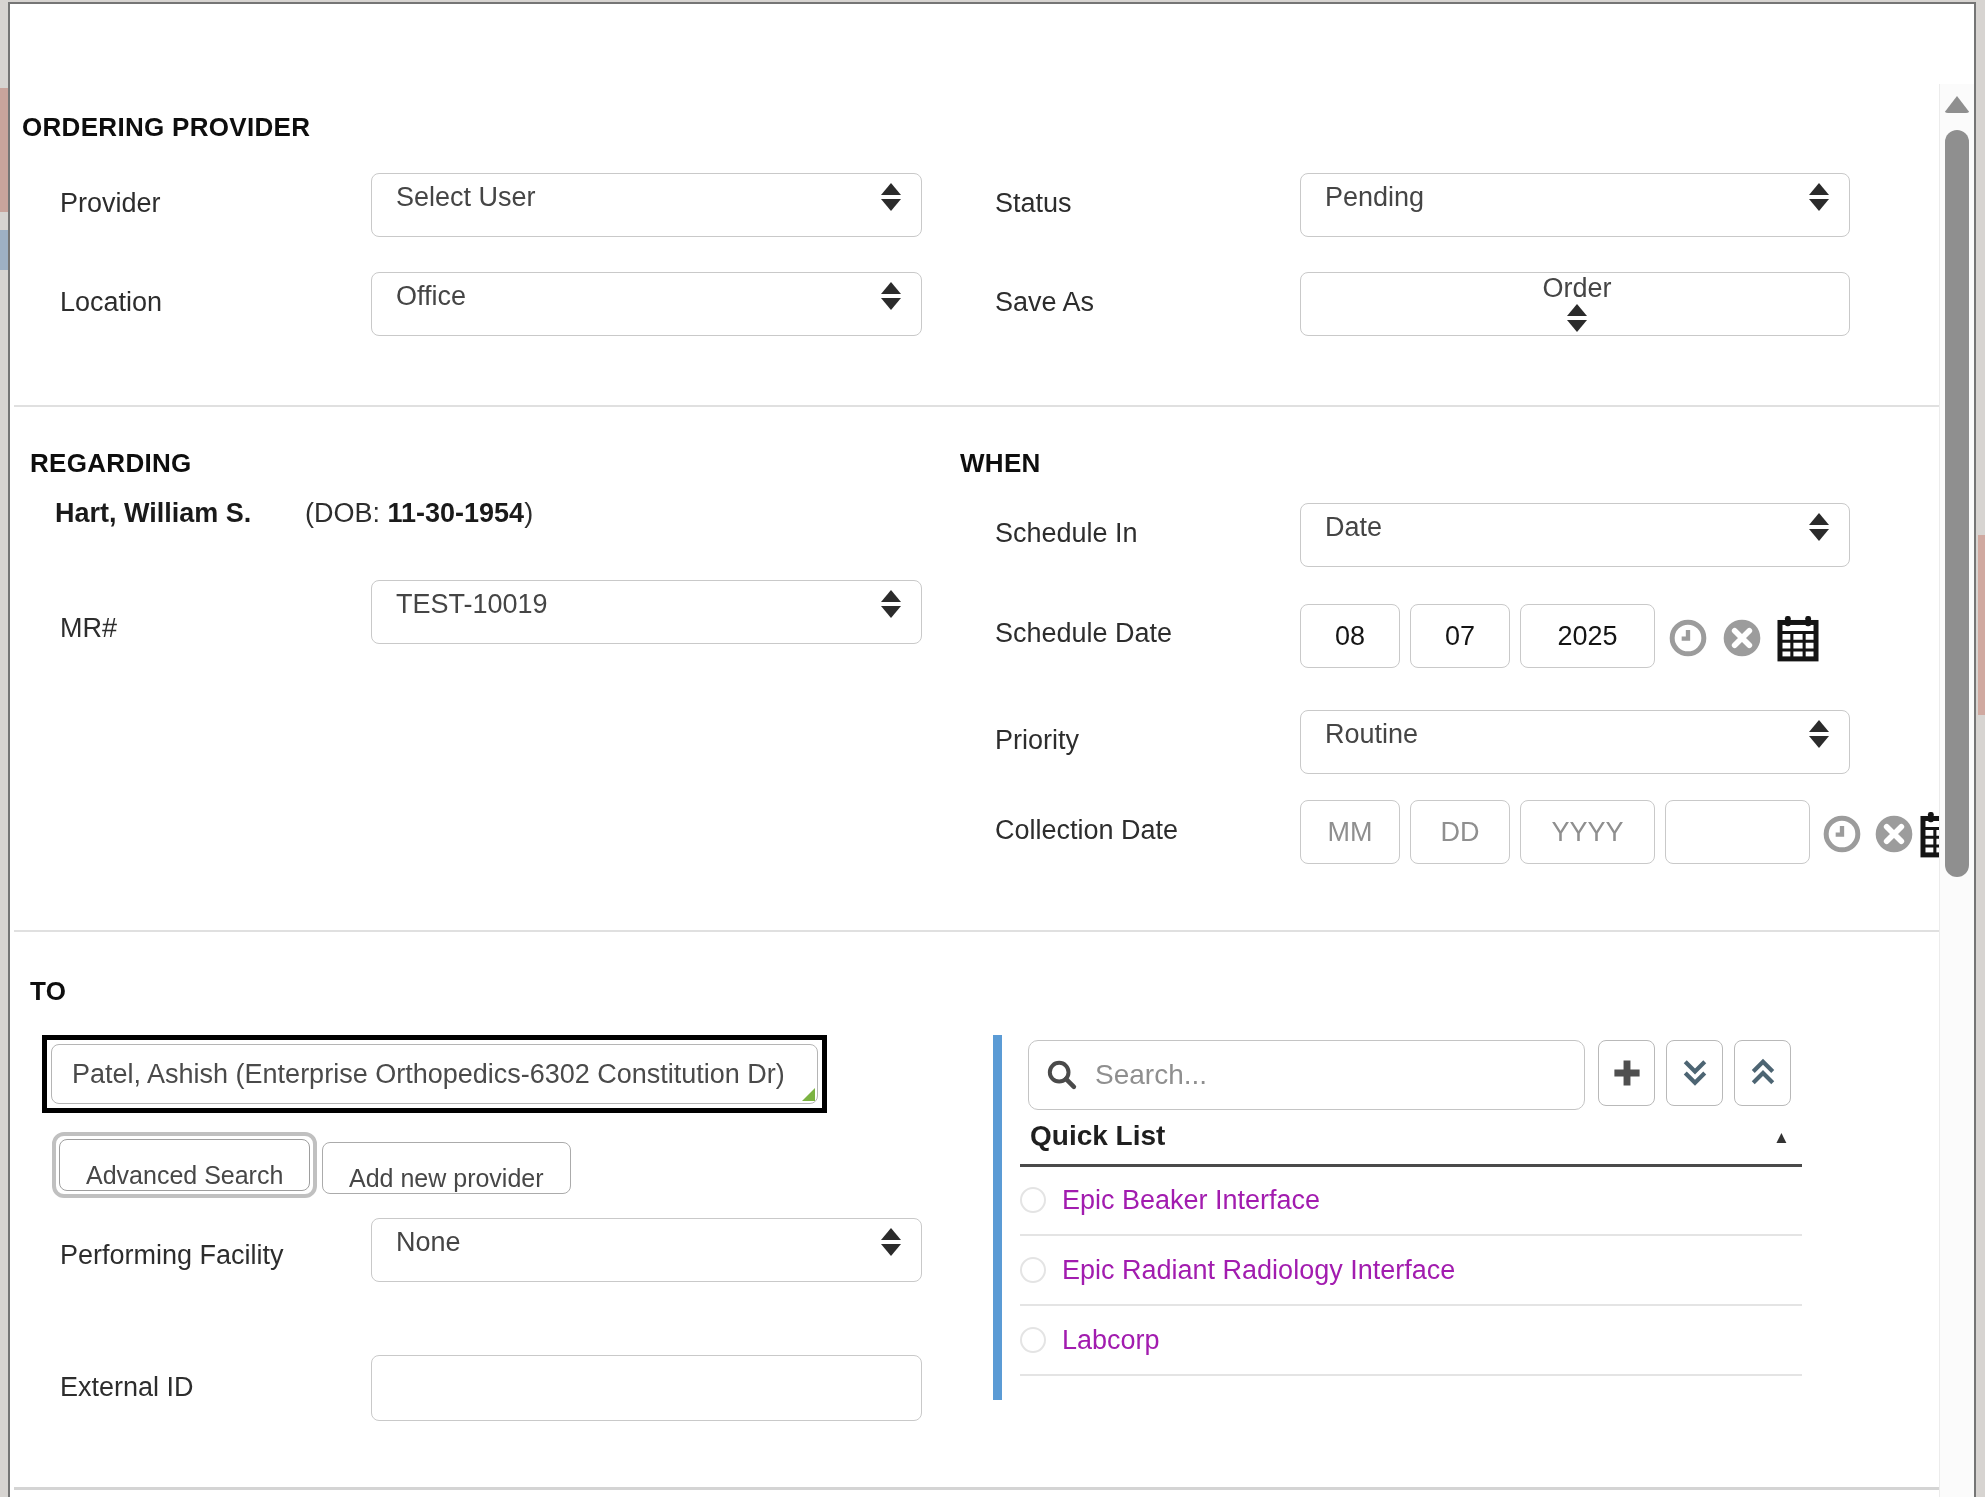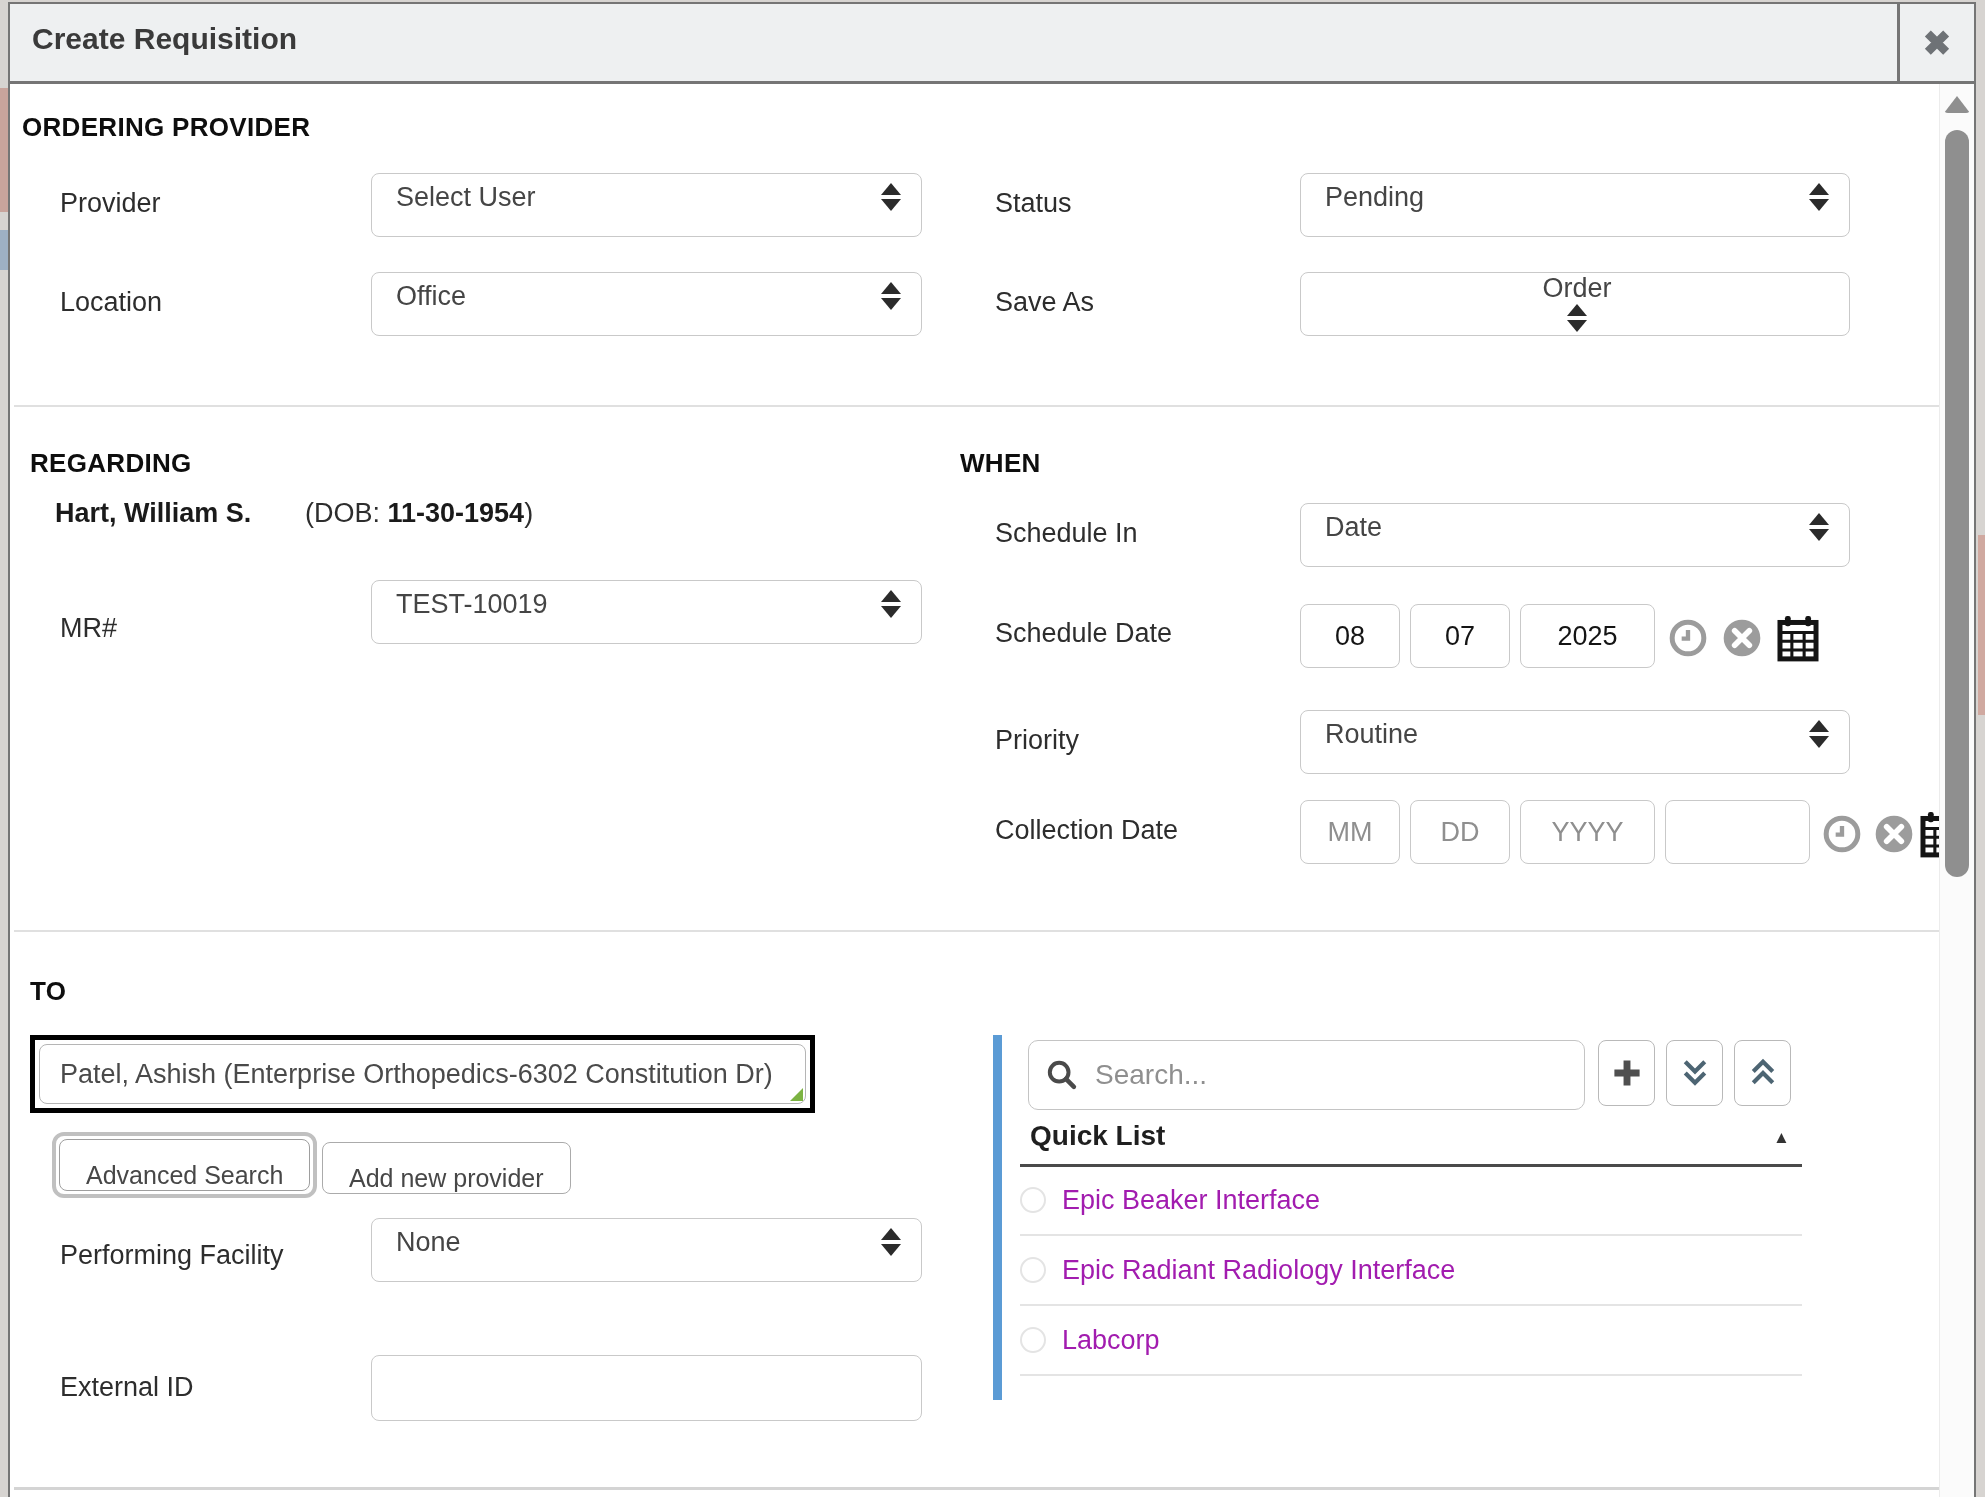--- a/index.html
+++ b/index.html
@@ -113,26 +113,20 @@
 </style>
 </head>
 <body>
 
 <div class="bg-strip" style="left:0;top:88px;width:8px;height:124px;background:#c9a49c;"></div>
 <div class="bg-strip" style="left:0;top:230px;width:8px;height:40px;background:#9eb0c4;"></div>
 <div class="bg-strip" style="right:0;top:535px;width:7px;height:180px;background:#d0a9a0;"></div>
 
 <div class="dialog">
 
-  <div class="dlg-header">
-    <div class="dlg-title">Create Requisition</div>
-    <div class="dlg-close">
-        <span>✖</span>
-      </div>
-  </div>
 
   <div class="dlg-body">
 
     <div class="h" style="left:12px;top:28px;">ORDERING PROVIDER</div>
 
     <div class="lbl" style="left:50px;top:104px;">Provider</div>
     <div class="sel" style="left:361px;top:89px;width:551px;">
       <span>Select User</span>
       <span class="caret">
           <i class="tri-up"></i>
@@ -251,21 +245,21 @@
           <rect x="15.8" y="1" width="3" height="5.4" rx="1.2" fill="#141414"></rect>
           <rect x="2.6" y="4.4" width="18.8" height="19" fill="none" stroke="#141414" stroke-width="2.6"></rect>
           <path d="M2.6 9.6h18.8M8.8 9.6v13.8M15.2 9.6v13.8M2.6 14.2h18.8M2.6 18.8h18.8" stroke="#141414" stroke-width="1.6"></path>
         </svg>
     </span>
 
     <div class="divider" style="left:4px;top:846px;width:1926px;"></div>
 
     <div class="h" style="left:20px;top:892px;">TO</div>
 
-    <div class="to-focus" style="left:20px;top:951px;width:785px;height:78px;">
+    <div class="to-focus" style="left:32px;top:951px;width:785px;height:78px;">
       <div class="to-inner">
         <span>Patel, Ashish (Enterprise Orthopedics-6302 Constitution Dr)</span>
         <span class="resize-handle"></span>
       </div>
     </div>
 
     <div class="ringbtn-wrap" style="left:42px;top:1048px;height:66px;">
       <div class="btn">
           <span>Advanced Search</span>
         </div>

